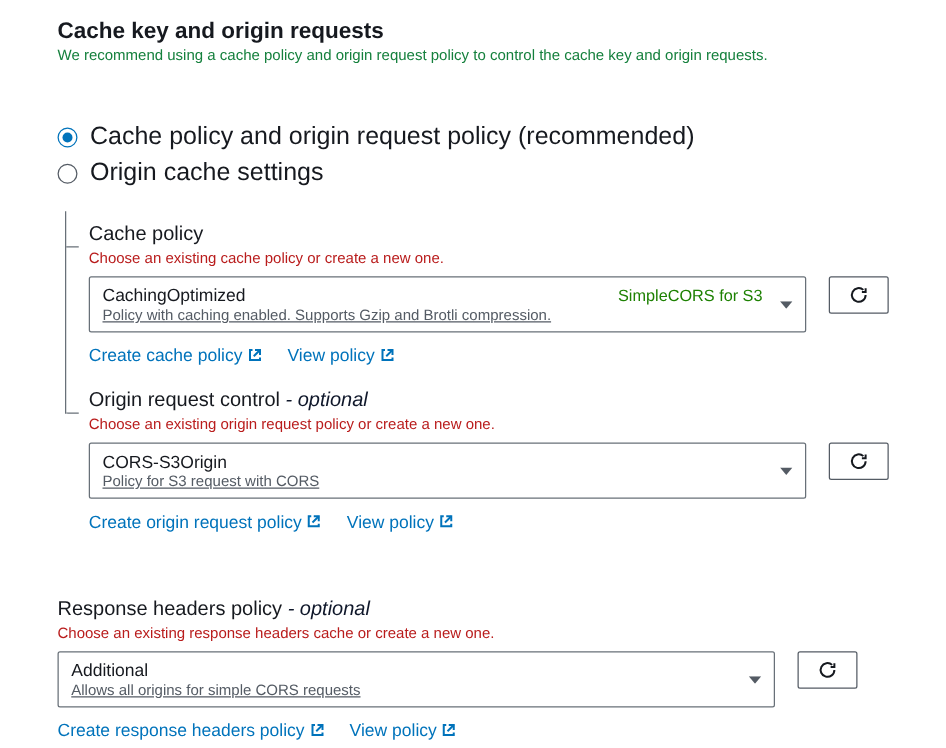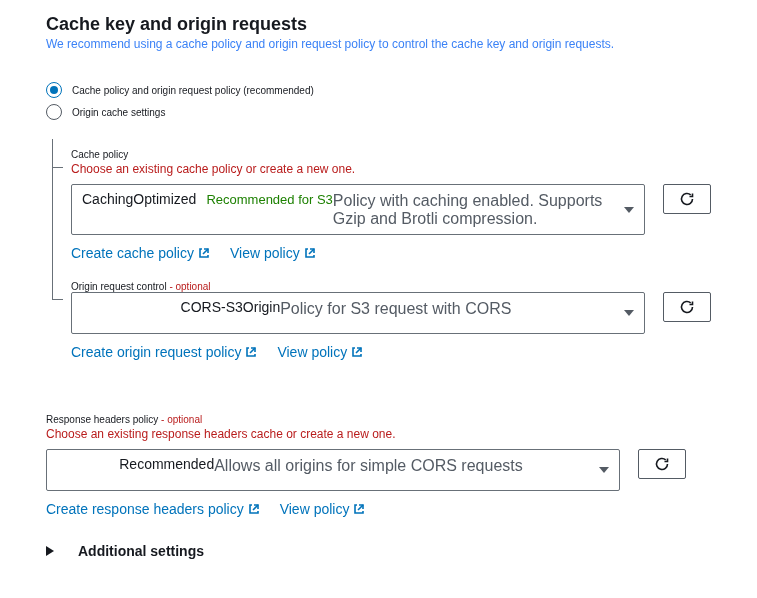--- a/index.html
+++ b/index.html
@@ -14,22 +14,22 @@
     padding: 14px 40px 30px 46px;
     max-width: 757px;
   }
   .section-title {
     font-size: 18px;
     font-weight: 700;
     margin: 0 0 2px 0;
   }
   .section-desc {
     font-size: 12px;
-    color: #3b82f6;
-    margin: 0 0 28px 0;
+    color: #15803d;
+    margin: 0 0 44px 0;
   }
   .radio-group { margin-bottom: 16px; }
   .radio-row {
     display: flex;
     align-items: center;
     gap: 10px;
     padding: 3px 0;
     cursor: pointer;
   }
   .radio {
@@ -40,21 +40,21 @@
     align-items: center; justify-content: center;
     flex-shrink: 0;
   }
   .radio.checked { border-color: #0073bb; }
   .radio.checked::after {
     content: "";
     width: 8px; height: 8px;
     background: #0073bb;
     border-radius: 50%;
   }
-  .radio-label { font-size: 10px; }
+  .radio-label { font-size: 20px; }
 
   .tree {
     margin-left: 6px;
     border-left: 1px solid #687078;
     padding-left: 0;
   }
   .branch {
     position: relative;
     padding: 10px 0 10px 18px;
   }
@@ -71,26 +71,27 @@
   .tree-mask {
     position: absolute;
     left: -1px;
     top: 29px;
     bottom: -10px;
     width: 2px;
     background: #fff;
   }
 
   .field-label {
-    font-size: 10px;
+    font-size: 16px;
     font-weight: 400;
     margin: 0;
   }
   .field-label .optional {
-    color: #b91c1c;
+    font-style: italic;
+    color: #0f172a;
   }
   .field-hint {
     font-size: 12px;
     color: #b91c1c;
     margin: 2px 0 8px 0;
   }
 
   .select-row {
     display: flex;
     align-items: stretch;
@@ -100,39 +101,40 @@
   .select {
     flex: 1;
     border: 1px solid #687078;
     border-radius: 2px;
     padding: 6px 34px 6px 10px;
     position: relative;
     background: #fff;
     cursor: pointer;
     min-height: 42px;
     display: flex;
-    flex-direction: row;
+    flex-direction: column;
     justify-content: center;
   }
   .select .sel-main {
     font-size: 14px;
     display: flex;
     justify-content: space-between;
     align-items: baseline;
     gap: 10px;
   }
   .select .sel-rec {
     color: #1d8102;
     font-size: 13px;
     white-space: nowrap;
   }
   .select .sel-sub {
-    font-size: 16px;
+    font-size: 12px;
     color: #545b64;
     margin-top: 1px;
+    text-decoration: underline;
   }
   .caret {
     position: absolute;
     right: 10px;
     top: 50%;
     transform: translateY(-50%);
   }
   .caret svg { display: block; }
 
   .refresh-btn {
@@ -200,21 +202,21 @@
   <div class="tree">
 
     <div class="branch">
       <p class="field-label">Cache policy</p>
       <p class="field-hint">Choose an existing cache policy or create a new one.</p>
 
       <div class="select-row">
         <div class="select">
           <div class="sel-main">
             <span>CachingOptimized</span>
-            <span class="sel-rec">Recommended for S3</span>
+            <span class="sel-rec">SimpleCORS for S3</span>
           </div>
           <div class="sel-sub">Policy with caching enabled. Supports Gzip and Brotli compression.</div>
           <span class="caret">
             <svg width="10" height="6" viewBox="0 0 10 6">
                 <path d="M0 0 L5 6 L10 0 Z" fill="#545b64"></path>
               </svg>
           </span>
         </div>
         <button class="refresh-btn">
           <span>
@@ -248,20 +250,21 @@
           </span>
         </a>
       </div>
     </div>
 
     <div class="branch last">
       <div class="tree-mask"></div>
       <p class="field-label">
         <span>Origin request control</span><span class="optional"> - optional</span>
       </p>
+      <p class="field-hint">Choose an existing origin request policy or create a new one.</p>
 
       <div class="select-row">
         <div class="select">
           <div class="sel-main">
             <span>CORS-S3Origin</span>
           </div>
           <div class="sel-sub">Policy for S3 request with CORS</div>
           <span class="caret">
             <svg width="10" height="6" viewBox="0 0 10 6">
                 <path d="M0 0 L5 6 L10 0 Z" fill="#545b64"></path>
@@ -306,21 +309,21 @@
 
   <div class="outer-block">
     <p class="field-label">
       <span>Response headers policy</span><span class="optional"> - optional</span>
     </p>
     <p class="field-hint">Choose an existing response headers cache or create a new one.</p>
 
     <div class="select-row">
       <div class="select">
         <div class="sel-main">
-          <span>Recommended</span>
+          <span>Additional</span>
         </div>
         <div class="sel-sub">Allows all origins for simple CORS requests</div>
         <span class="caret">
           <svg width="10" height="6" viewBox="0 0 10 6">
               <path d="M0 0 L5 6 L10 0 Z" fill="#545b64"></path>
             </svg>
         </span>
       </div>
       <button class="refresh-btn">
         <span>

